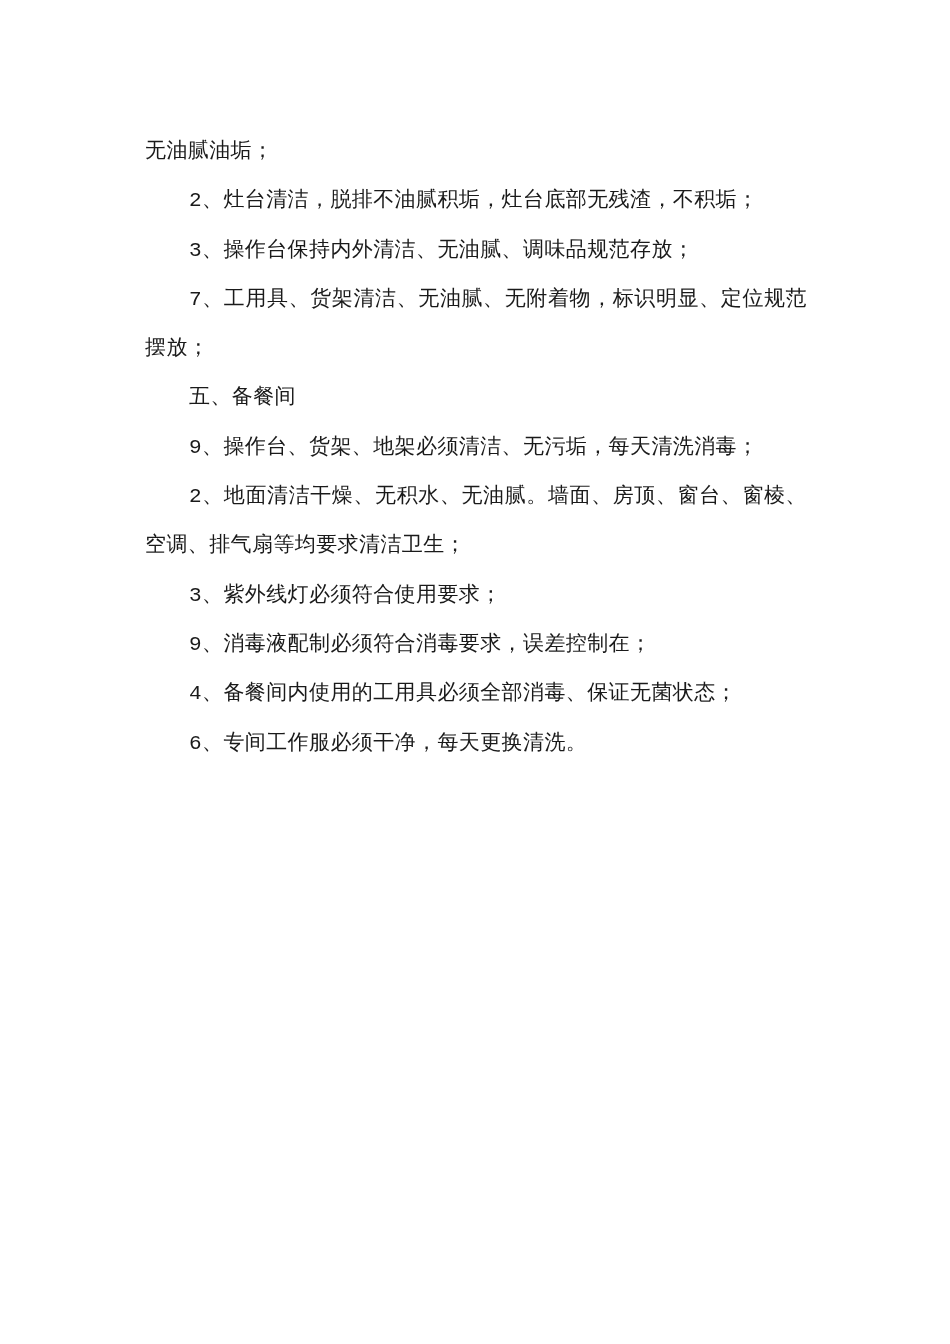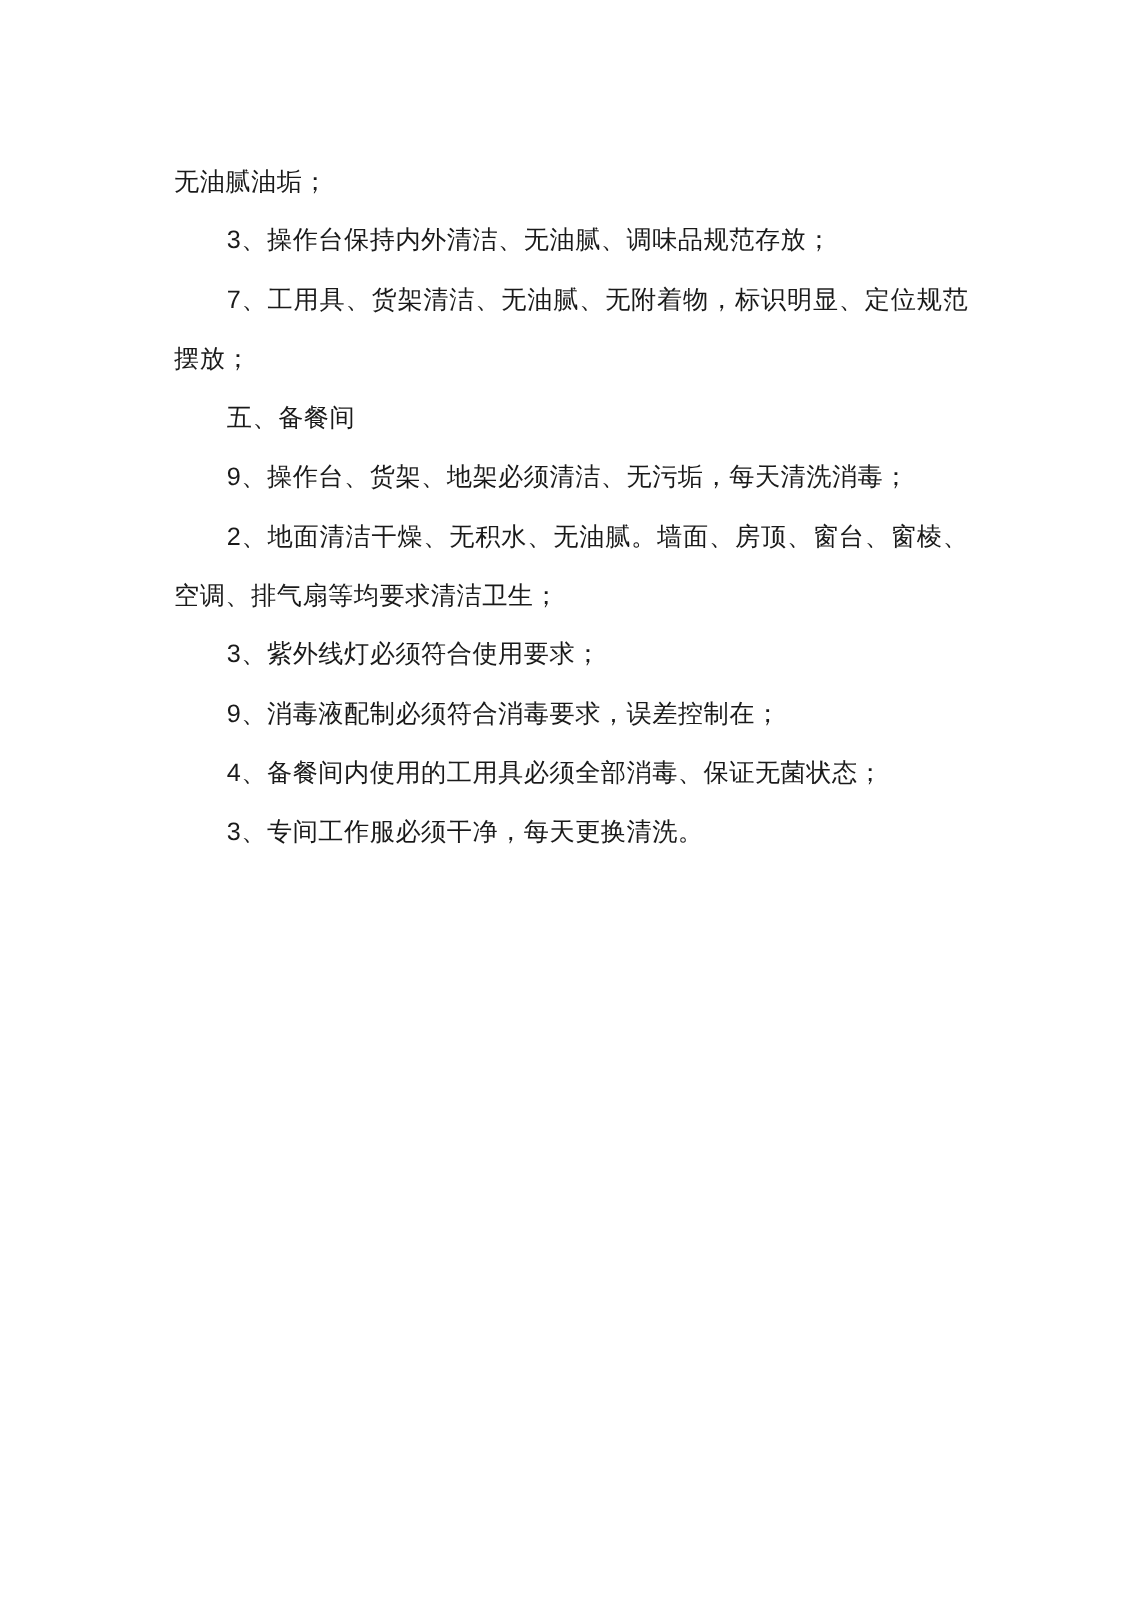--- a/index.html
+++ b/index.html
@@ -19,21 +19,21 @@
       top: 0;
       width: 950px;
       height: 1344px;
       background: #ffffff;
     }
     .content {
       position: absolute;
       left: 145px;
       top: 127px;
       width: 662px;
-      font-family: Liberation Sans, sans-serif;
+      font-family: Liberation Mono, monospace;
       font-size: 21px;
       color: #1a1a1a;
       line-height: 49.3px;
     }
     .para {
       margin: 0;
       padding: 0;
       text-indent: 44px;
       text-align: justify;
       text-align-last: left;
@@ -51,26 +51,27 @@
       letter-spacing: 0.4px;
     }
   </style>
 </head>
 <body>
 
 <div class="page">
   <div class="content">
 
     <p class="para no-indent">无油腻油垢；</p>
+    <p class="para">2、灶台清洁，脱排不油腻积垢，灶台底部无残渣，不积垢；</p>
     <p class="para">3、操作台保持内外清洁、无油腻、调味品规范存放；</p>
     <p class="para">7、工用具、货架清洁、无油腻、无附着物，标识明显、定位规范摆放；</p>
 
     <p class="heading">五、备餐间</p>
 
     <p class="para">9、操作台、货架、地架必须清洁、无污垢，每天清洗消毒；</p>
     <p class="para">2、地面清洁干燥、无积水、无油腻。墙面、房顶、窗台、窗棱、空调、排气扇等均要求清洁卫生；</p>
     <p class="para">3、紫外线灯必须符合使用要求；</p>
     <p class="para">9、消毒液配制必须符合消毒要求，误差控制在；</p>
     <p class="para">4、备餐间内使用的工用具必须全部消毒、保证无菌状态；</p>
-    <p class="para">3、专间工作服必须干净，每天更换清洗。</p>
+    <p class="para">6、专间工作服必须干净，每天更换清洗。</p>
 
   </div>
 </div>
 
 </body></html>

